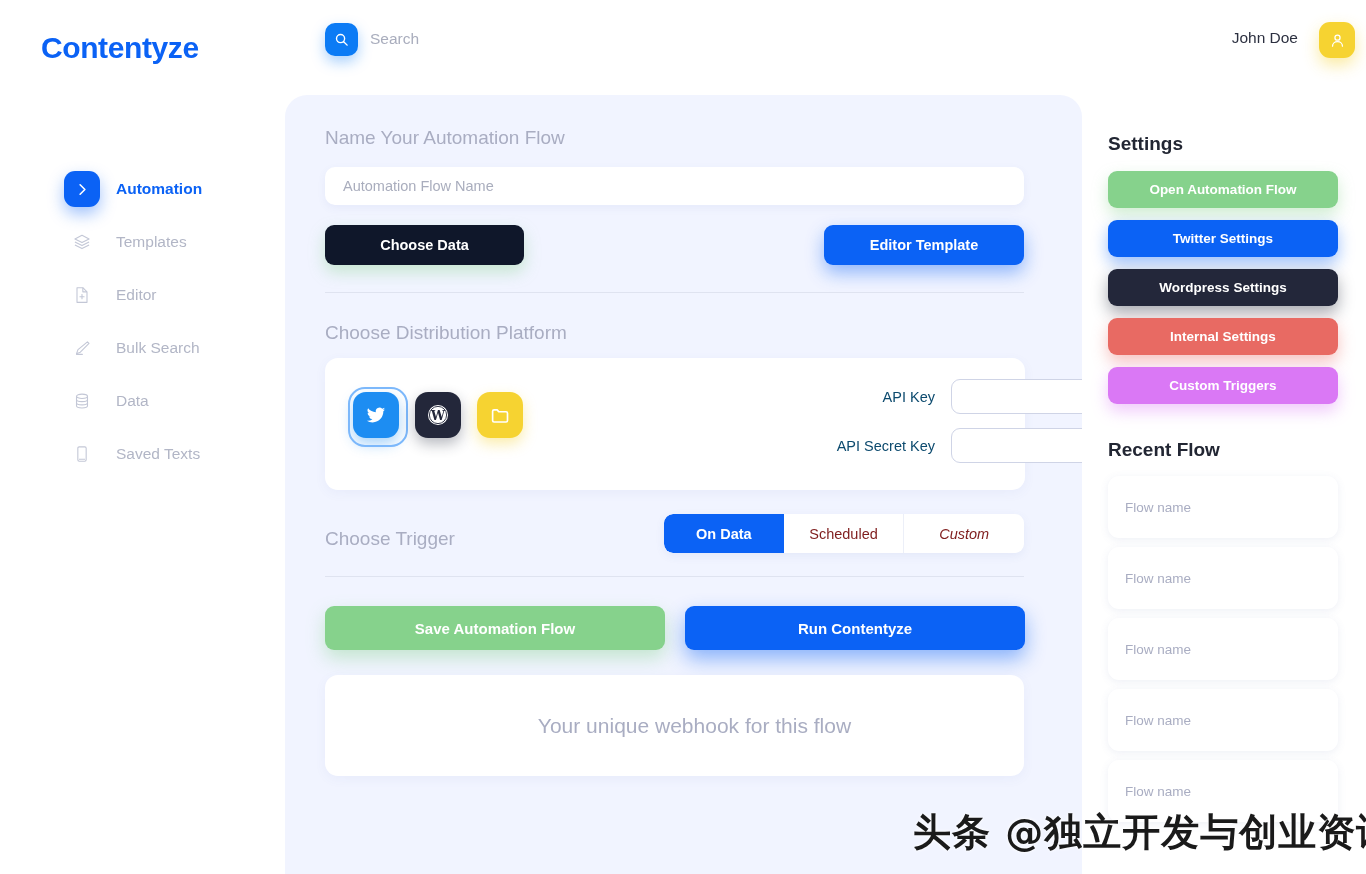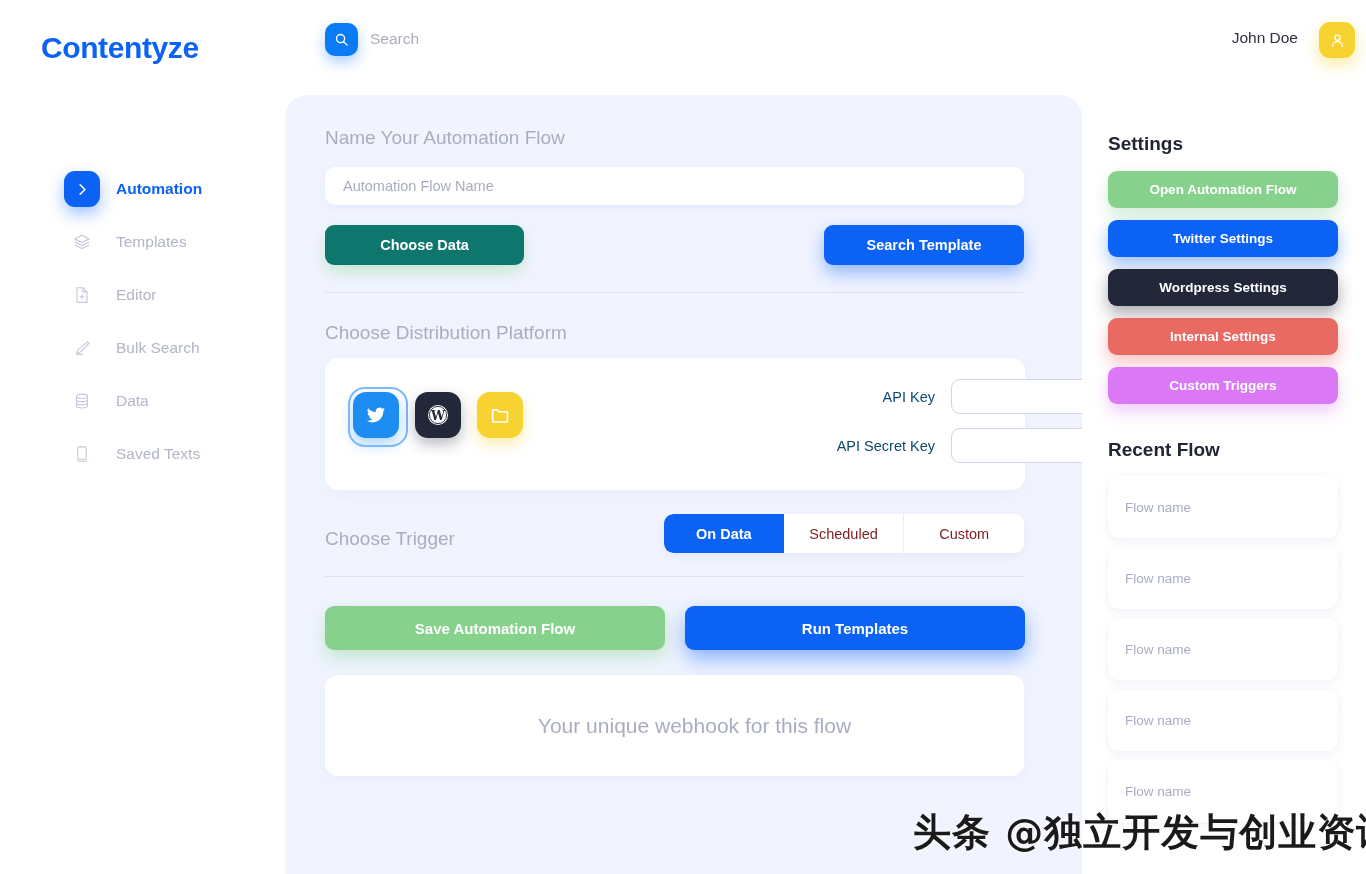--- a/index.html
+++ b/index.html
@@ -109,21 +109,21 @@
 
   .btn {
     position: absolute;
     border: none; outline: none; cursor: pointer;
     border-radius: 9px;
     font-family: "Liberation Sans", sans-serif;
     font-size: 14.5px; font-weight: bold; color: #ffffff;
   }
   #btn-choose-data {
     left: 40px; top: 130px; width: 199px; height: 40px;
-    background: #0f766e;
+    background: #0f172a;
     box-shadow: 0 7px 16px rgba(134,210,140,0.40);
   }
   #btn-choose-template {
     left: 539px; top: 130px; width: 200px; height: 40px;
     background: #0b62f5;
     box-shadow: 0 8px 18px rgba(11,98,245,0.42);
   }
 
   .hr {
     position: absolute; left: 40px; width: 699px; height: 1px;
@@ -174,21 +174,21 @@
     width: 360px; height: 39px;
     background: #ffffff; border-radius: 9px;
     display: flex; overflow: hidden;
     box-shadow: 0 3px 10px rgba(80,100,180,0.08);
   }
   .trig {
     flex: 1; display: flex; align-items: center; justify-content: center;
     font-size: 14.5px; color: #7f1d1d; cursor: pointer;
     border-right: 1px solid #eceff8;
   }
-  .trig:last-child { border-right: none; }
+  .trig:last-child { border-right: none; font-style: italic; }
   .trig.active {
     background: #0b62f5; color: #ffffff; font-weight: bold;
     border-radius: 9px 0 0 9px; border-right: none;
   }
 
   #btn-save-flow {
     left: 40px; top: 511px; width: 340px; height: 44px;
     background: #86d28c; font-size: 15px;
     box-shadow: 0 8px 18px rgba(134,210,140,0.42);
   }
@@ -332,21 +332,21 @@
     </div>
   </div>
 
   <div id="main-panel">
 
     <div class="section-title" id="t-name">Name Your Automation Flow</div>
 
     <input class="flow-name-input" type="text" placeholder="Automation Flow Name" style="">
 
     <button class="btn" id="btn-choose-data">Choose Data</button>
-    <button class="btn" id="btn-choose-template">Search Template</button>
+    <button class="btn" id="btn-choose-template">Editor Template</button>
 
     <div class="hr" id="hr-1"></div>
 
     <div class="section-title" id="t-platform">Choose Distribution Platform</div>
 
     <div class="platform-card">
       <div class="plat-icons">
         <div class="plat twitter">
           <svg width="22" height="22" viewBox="0 0 24 24" fill="#ffffff">
             <path d="M22 5.9c-.7.3-1.5.5-2.4.6.9-.5 1.5-1.3 1.8-2.3-.8.5-1.7.8-2.6 1a4.1 4.1 0 0 0-7 3.7A11.6 11.6 0 0 1 3.4 4.6a4.1 4.1 0 0 0 1.3 5.5c-.7 0-1.3-.2-1.8-.5a4.1 4.1 0 0 0 3.3 4 4.2 4.2 0 0 1-1.9.1 4.1 4.1 0 0 0 3.8 2.9 8.3 8.3 0 0 1-6.1 1.7 11.6 11.6 0 0 0 6.3 1.8c7.5 0 11.7-6.3 11.7-11.8v-.5c.8-.6 1.5-1.3 2-2.1z"></path>
@@ -380,21 +380,21 @@
 
     <div class="trigger-toggle" id="trigger-toggle">
         <div class="trig active">On Data</div>
         <div class="trig">Scheduled</div>
         <div class="trig">Custom</div>
       </div>
 
     <div class="hr" id="hr-2"></div>
 
     <button class="btn" id="btn-save-flow">Save Automation Flow</button>
-    <button class="btn" id="btn-run-automation">Run Templates</button>
+    <button class="btn" id="btn-run-automation">Run Contentyze</button>
 
     <div class="webhook-card">
       <div class="webhook-text">Your unique webhook for this flow</div>
     </div>
   </div>
 
   <div id="right-panel">
     <div class="panel-heading" id="h-settings">Settings</div>
     <div id="settings-buttons">
         <button class="set-btn" style="top: 76px; background: rgb(134, 210, 140); box-shadow: rgba(134, 210, 140, 0.4) 0px 7px 16px;">Open Automation Flow</button>

